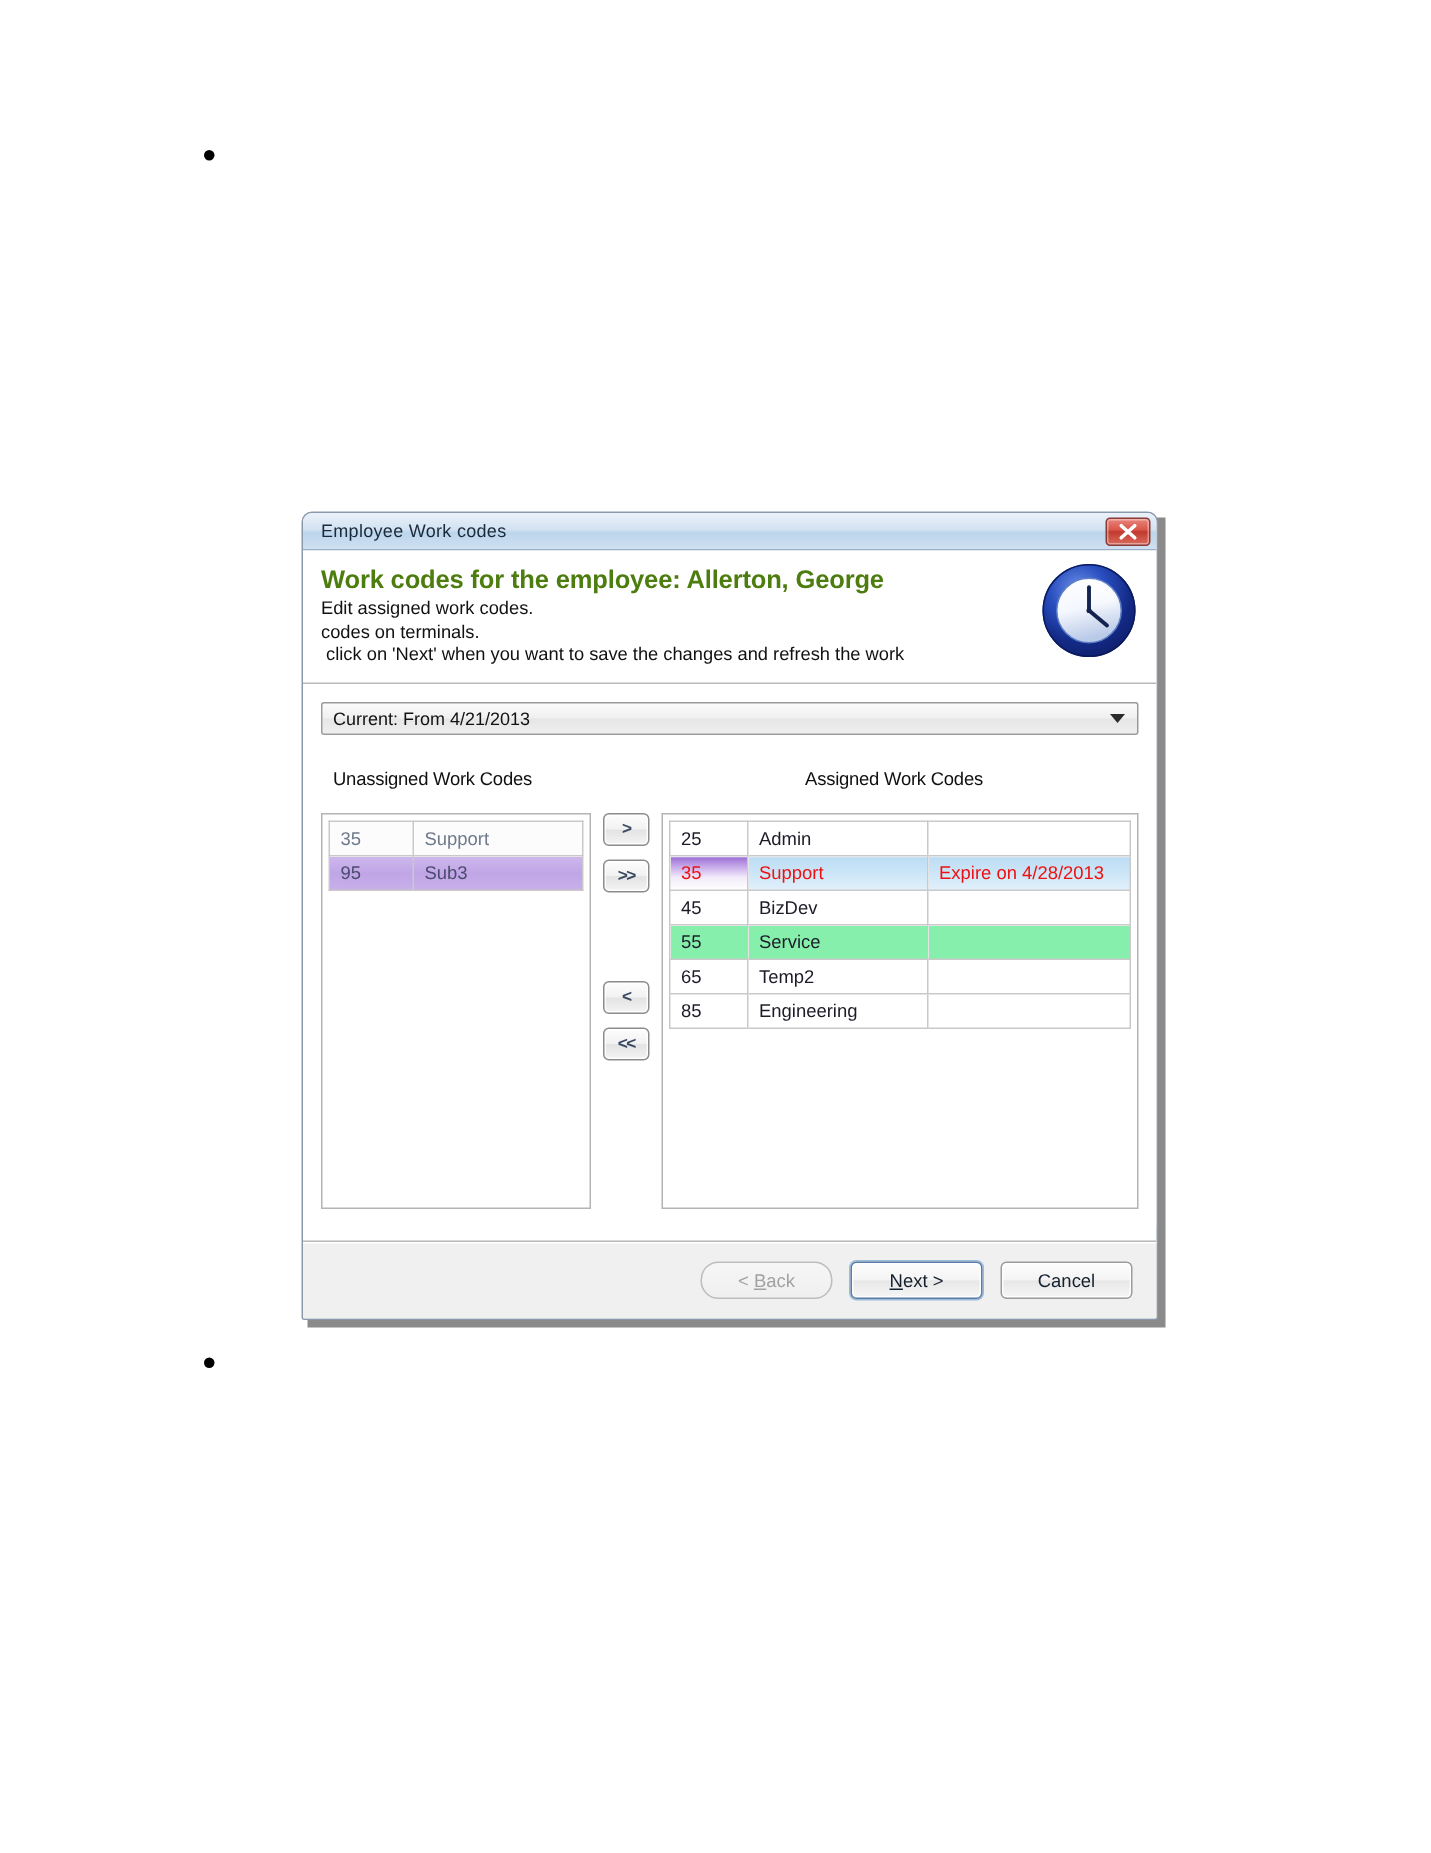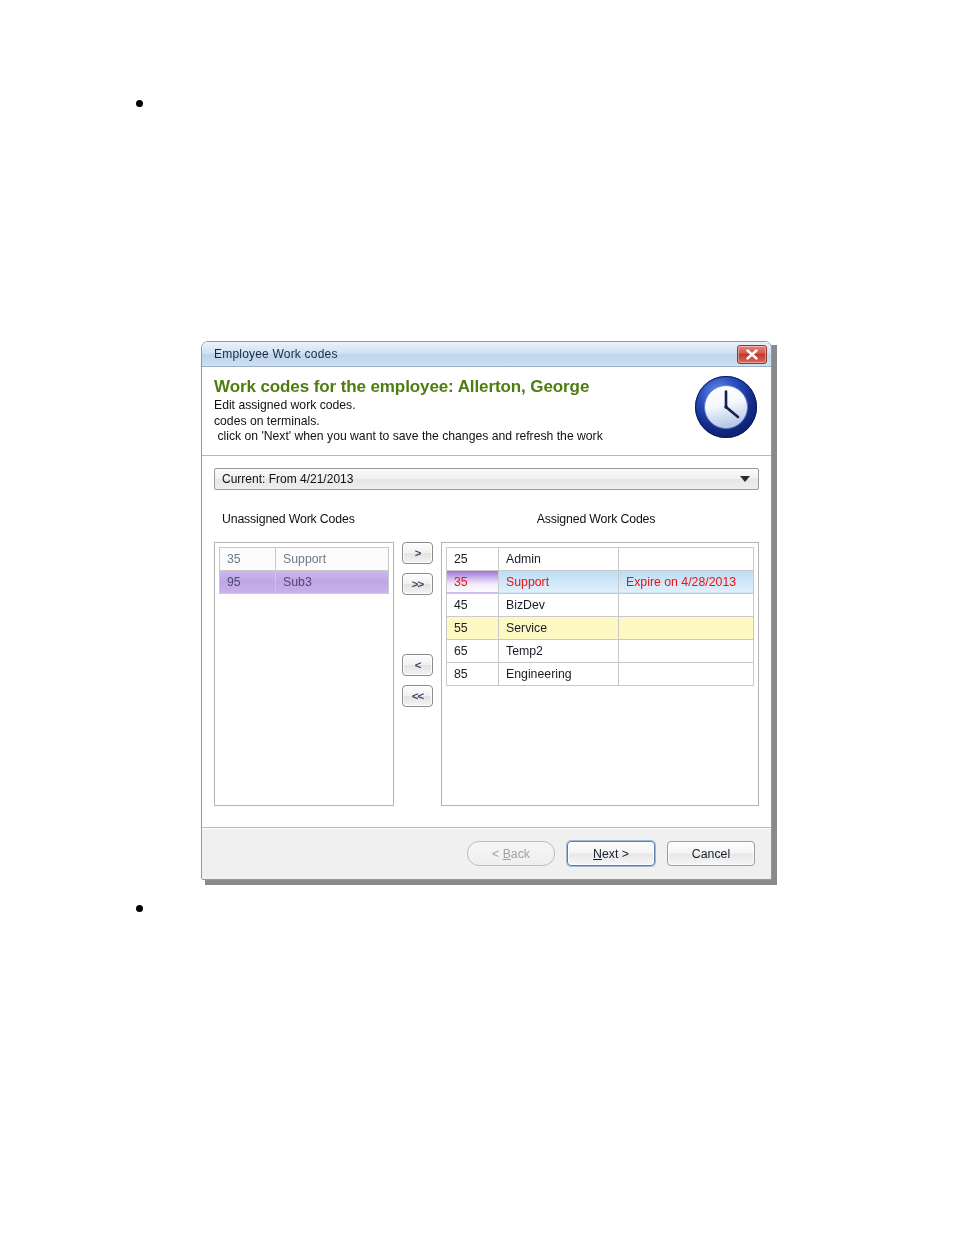--- a/index.html
+++ b/index.html
@@ -208,21 +208,21 @@
   .grid-left tr.row-even td { background: #f4f4f9; }
   .grid-left tr.selected td {
     background: linear-gradient(to bottom, #cdb8ec 0%, #c0a5e6 50%, #c8b0ea 100%);
     color: #4b4b6e;
   }
 
   
   .grid-right col.c-code { width: 52px; }
   .grid-right col.c-name { width: 120px; }
   .grid-right tr.row-odd  td { background: #ffffff; }
-  .grid-right tr.row-even td { background: #fef9c3; }
+  .grid-right tr.row-even td { background: #86efac; }
   .grid-right tr.selected td {
     background: linear-gradient(to bottom, #bcdcf4 0%, #cfe7f8 55%, #e2f0fb 100%);
     color: #ee1111;
   }
   .grid-right tr.selected td.code-cell {
     background: linear-gradient(to bottom, #9b6fd6 0%, #c6a9ea 28%, #f2ecfa 62%, #ffffff 100%);
     color: #ee1111;
   }
 
   

